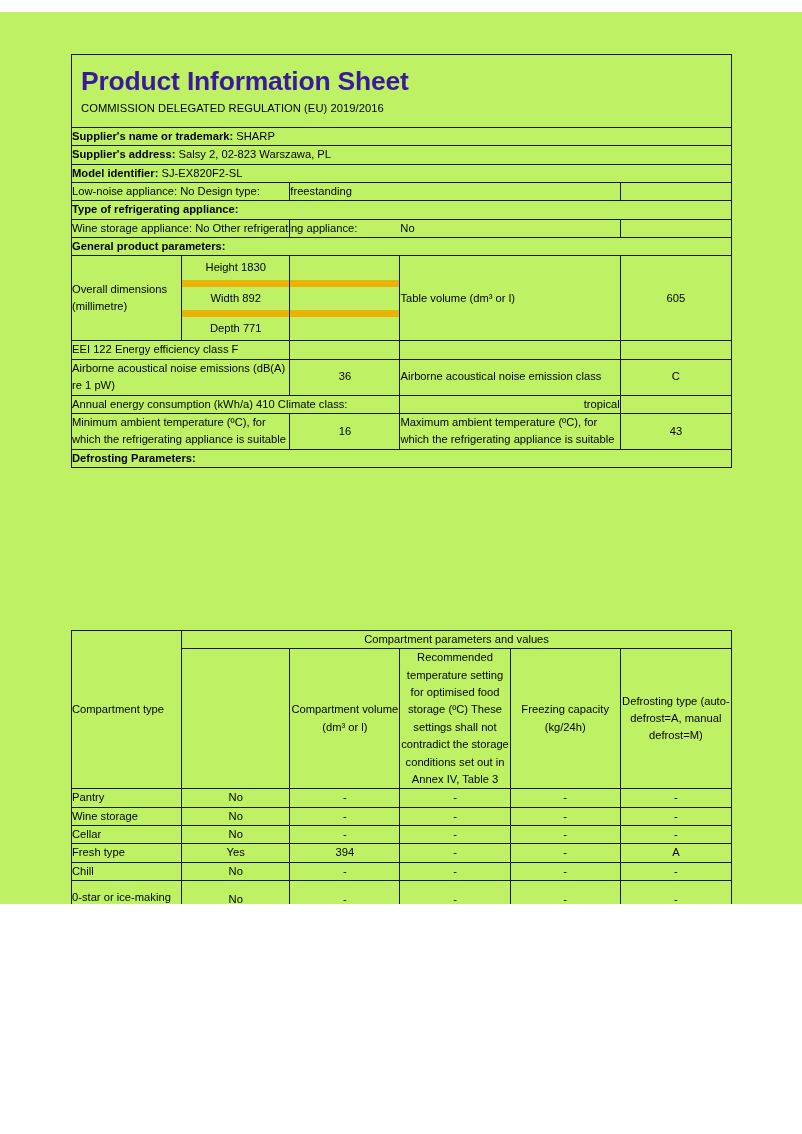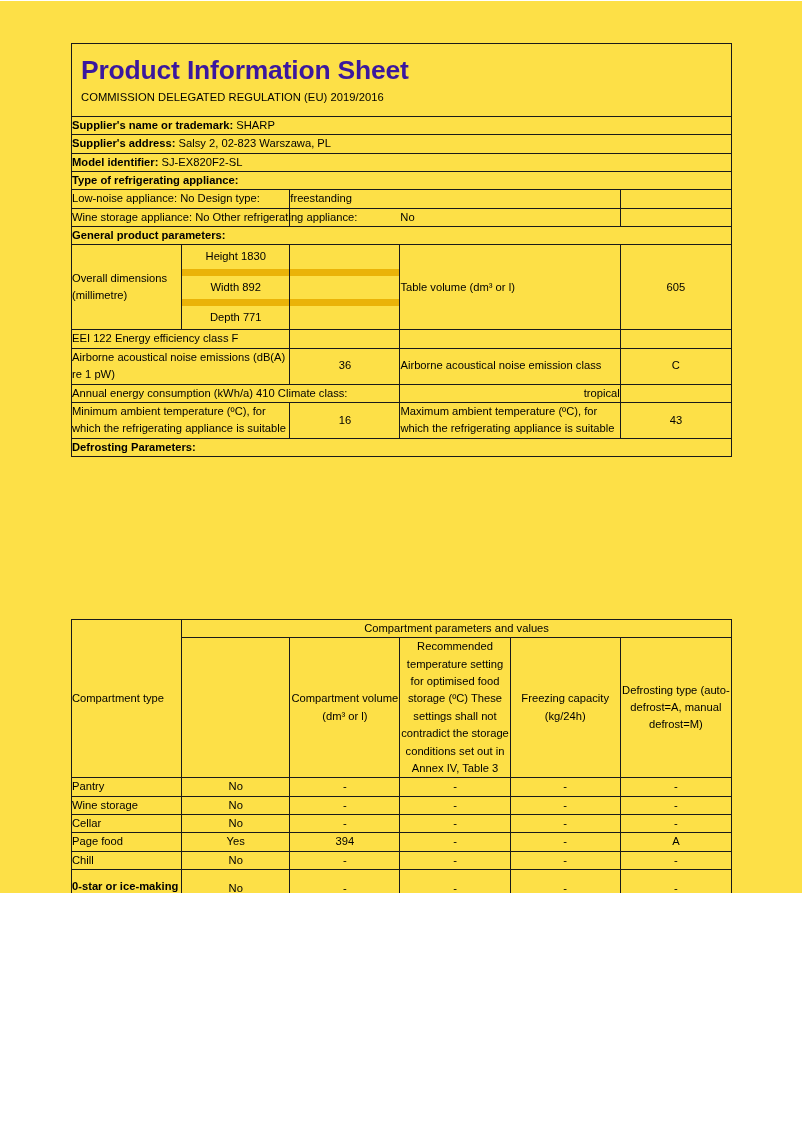--- a/index.html
+++ b/index.html
@@ -11,24 +11,24 @@
     width: 802px;
     height: 1134px;
     position: relative;
     font-family: "Liberation Sans", sans-serif;
     color: #000000;
     -webkit-font-smoothing: antialiased;
   }
 
   .page {
     position: absolute;
-    left: 0; top: 1px;
+    left: 0; top: 12px;
     width: 802px;
     height: 892px;
-    background: #fde047;
+    background: #bef264;
     overflow: hidden;
   }
 
   
   .sheet {
     position: absolute;
     left: 71px;
     top: 42px;
     width: 661px;
     border-collapse: collapse;
@@ -152,33 +152,33 @@
       </tr>
 
       <tr>
         <td colspan="5" class="pad">
           <span class="bold">Model identifier:</span>
           <span>SJ-EX820F2-SL</span>
         </td>
       </tr>
 
       <tr>
+        <td colspan="2" class="pad-tight ovf">
+          <span class="flow">Low-noise appliance: No Design type:</span>
+        </td>
+        <td colspan="2" class="pad-tight ovf">
+          <span class="flow">freestanding</span>
+        </td>
+        <td>&nbsp;</td>
+      </tr>
+
+      <tr>
         <td colspan="5" class="pad">
           <span class="bold">Type of refrigerating appliance:</span>
         </td>
-      </tr>
-
-      <tr>
-        <td colspan="2" class="pad-tight ovf">
-          <span class="flow">Low-noise appliance: No Design type:</span>
-        </td>
-        <td colspan="2" class="pad-tight ovf">
-          <span class="flow">freestanding</span>
-        </td>
-        <td>&nbsp;</td>
       </tr>
 
       <tr>
         <td colspan="2" class="pad-tight ovf">
           <span class="flow">Wine storage appliance: No Other refrigerating appliance:</span>
         </td>
         <td colspan="2" class="pad-tight ovf">
           <span class="flow" style="position:relative;left:110px;">No</span>
         </td>
         <td>&nbsp;</td>
@@ -354,37 +354,37 @@
       </tr>
       <tr>
         <td class="row-label">Cellar</td>
         <td class="cell-val">No</td>
         <td class="cell-val">-</td>
         <td class="cell-val">-</td>
         <td class="cell-val">-</td>
         <td class="cell-val">-</td>
       </tr>
       <tr>
-        <td class="row-label">Page food</td>
+        <td class="row-label">Fresh type</td>
         <td class="cell-val">Yes</td>
         <td class="cell-val">394</td>
         <td class="cell-val">-</td>
         <td class="cell-val">-</td>
         <td class="cell-val">A</td>
       </tr>
       <tr>
         <td class="row-label">Chill</td>
         <td class="cell-val">No</td>
         <td class="cell-val">-</td>
         <td class="cell-val">-</td>
         <td class="cell-val">-</td>
         <td class="cell-val">-</td>
       </tr>
       <tr>
-        <td class="row-label" style="padding-top:8px;padding-bottom:12px;font-weight:bold;">0-star or ice-making</td>
+        <td class="row-label" style="padding-top:8px;padding-bottom:12px;">0-star or ice-making</td>
         <td class="cell-val">No</td>
         <td class="cell-val">-</td>
         <td class="cell-val">-</td>
         <td class="cell-val">-</td>
         <td class="cell-val">-</td>
       </tr>
     </tbody>
   </table>
 
   <div class="footer">Page 1 / 2</div>

